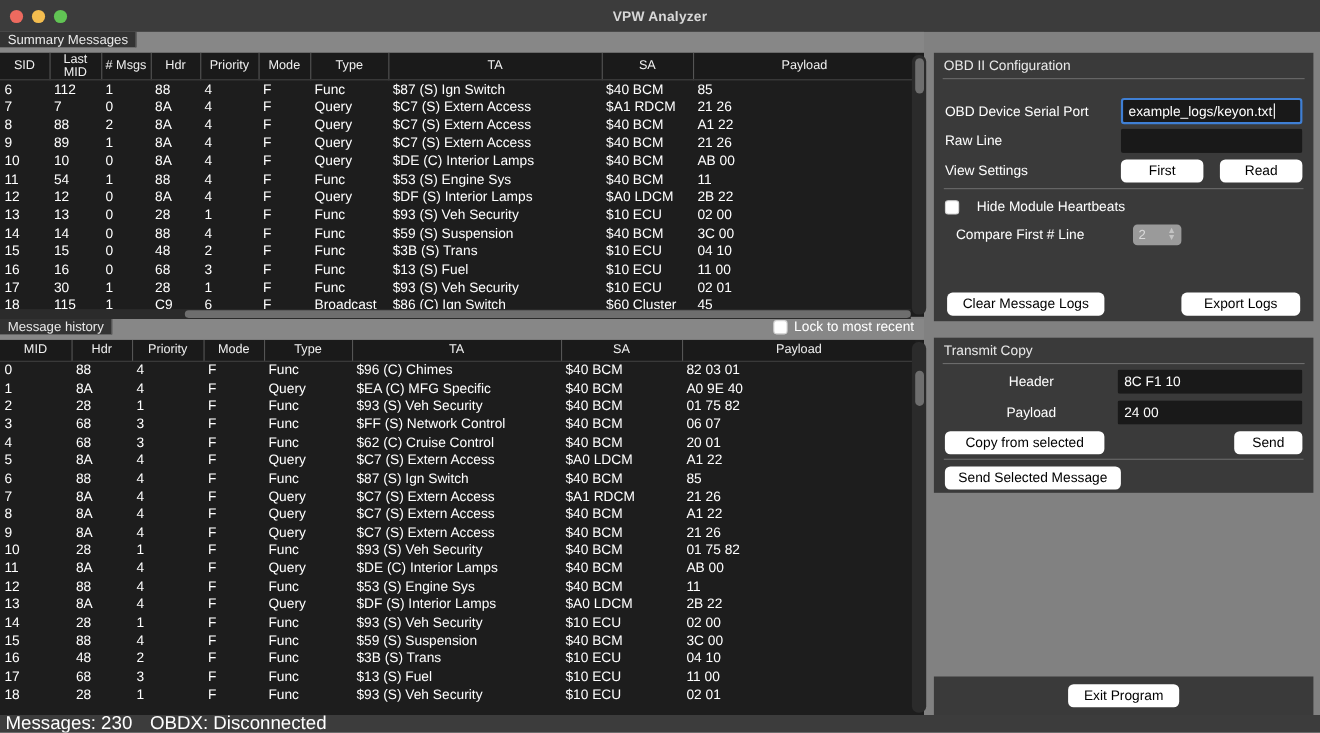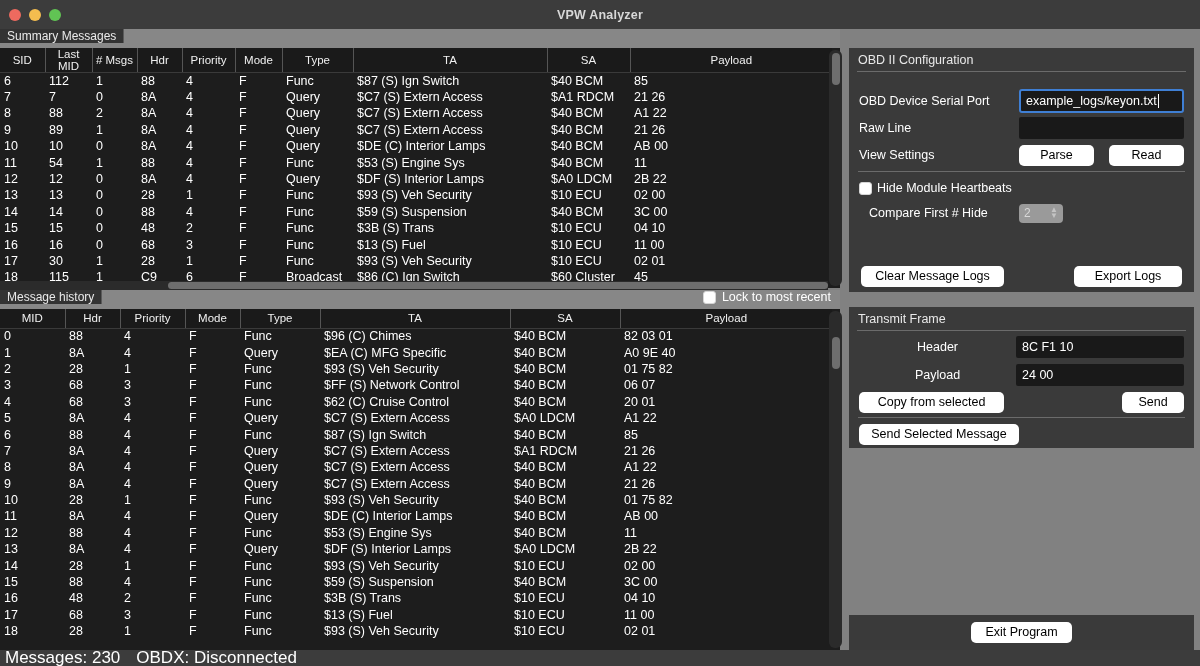--- a/index.html
+++ b/index.html
@@ -200,21 +200,21 @@
     font-family: "Liberation Sans", sans-serif;
     cursor: pointer;
     text-align: center;
     line-height: 21px;
   }
   .hr {
     height: 1px; background: #6b6b6b;
     margin: 0 9px;
   }
   .checkrow {
-    display: flex; align-items: center; gap: 5px;
+    display: flex; align-items: center; gap: 16px;
     padding: 0 10px;
     height: 22px;
   }
   .stepper {
     background: #9a9a9a;
     border-radius: 4px;
     height: 19px; width: 44px;
     display: flex; align-items: center;
     justify-content: space-between;
     padding: 0 5px;
@@ -679,51 +679,51 @@
     <div class="row" style="height:26px;">
       <div class="lbl" style="width:160px;">Raw Line</div>
       <div class="field" style="flex:1;">
         <span></span>
       </div>
     </div>
 
     <div class="row" style="height:28px;">
       <div class="lbl" style="width:160px;">View Settings</div>
       <div style="flex:1; display:flex; justify-content:space-between;">
-        <button class="btn" style="width:75px;">Parse</button>
+        <button class="btn" style="width:75px;">First</button>
         <button class="btn" style="width:75px;">Read</button>
       </div>
     </div>
 
     <div class="hr" style="margin-top:2px;"></div>
 
     <div class="checkrow" style="margin-top:5px;">
       <div class="chk"></div>
       <span class="lbl">Hide Module Heartbeats</span>
     </div>
 
     <div class="checkrow" style="margin-top:3px; padding-left:20px;">
-      <span class="lbl" style="width:145px;">Compare First # Hide</span>
+      <span class="lbl" style="width:145px;">Compare First # Line</span>
       <div class="stepper">
         <span>2</span>
         <span class="arrows">
           <span>▲</span>
             <span>▼</span>
         </span>
       </div>
     </div>
 
     <div style="position:absolute; left:0; top:218px; width:345px; display:flex; justify-content:space-between; padding:0 12px;">
       <button class="btn" style="width:143px;">Clear Message Logs</button>
       <button class="btn" style="width:108px;">Export Logs</button>
     </div>
   </div>
 
   <div class="panel" style="left:849px; top:307px; width:345px; height:141px;">
-    <div class="panel-title">Transmit Frame</div>
+    <div class="panel-title">Transmit Copy</div>
 
     <div class="row" style="height:28px; margin-top:2px;">
       <div class="lbl" style="width:157px; text-align:center;">Header</div>
       <div class="field" style="flex:1;">
         <span>8C F1 10</span>
       </div>
     </div>
 
     <div class="row" style="height:28px;">
       <div class="lbl" style="width:157px; text-align:center;">Payload</div>

